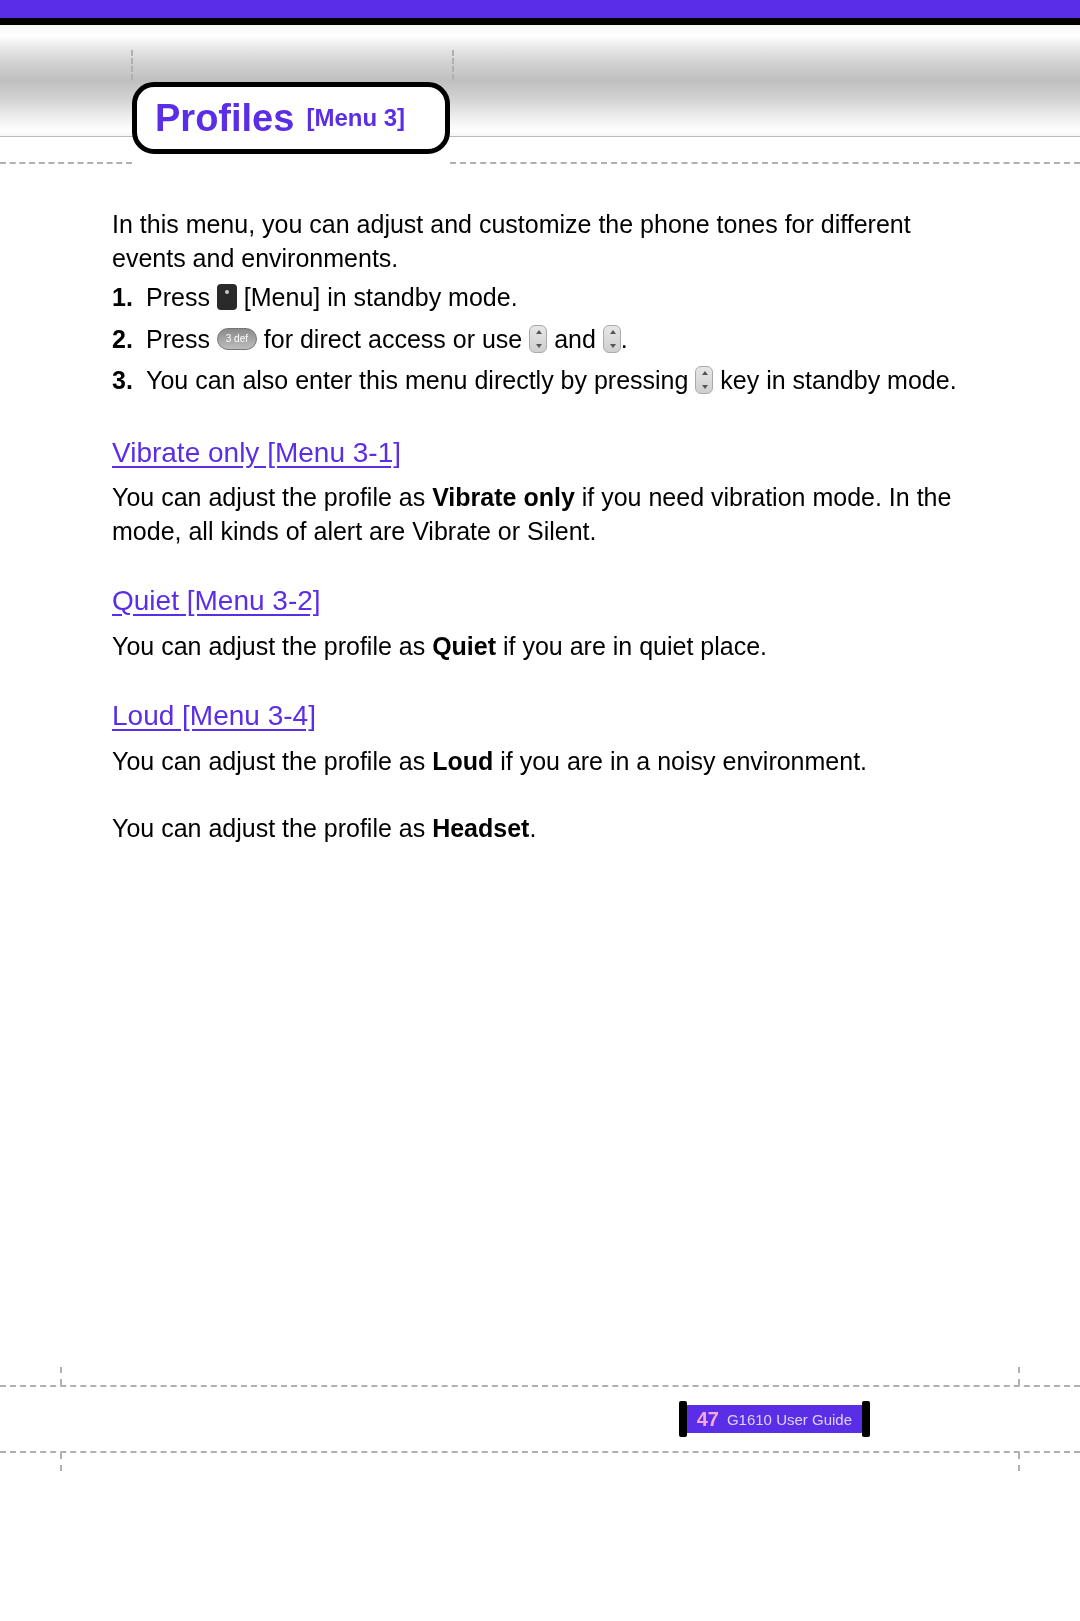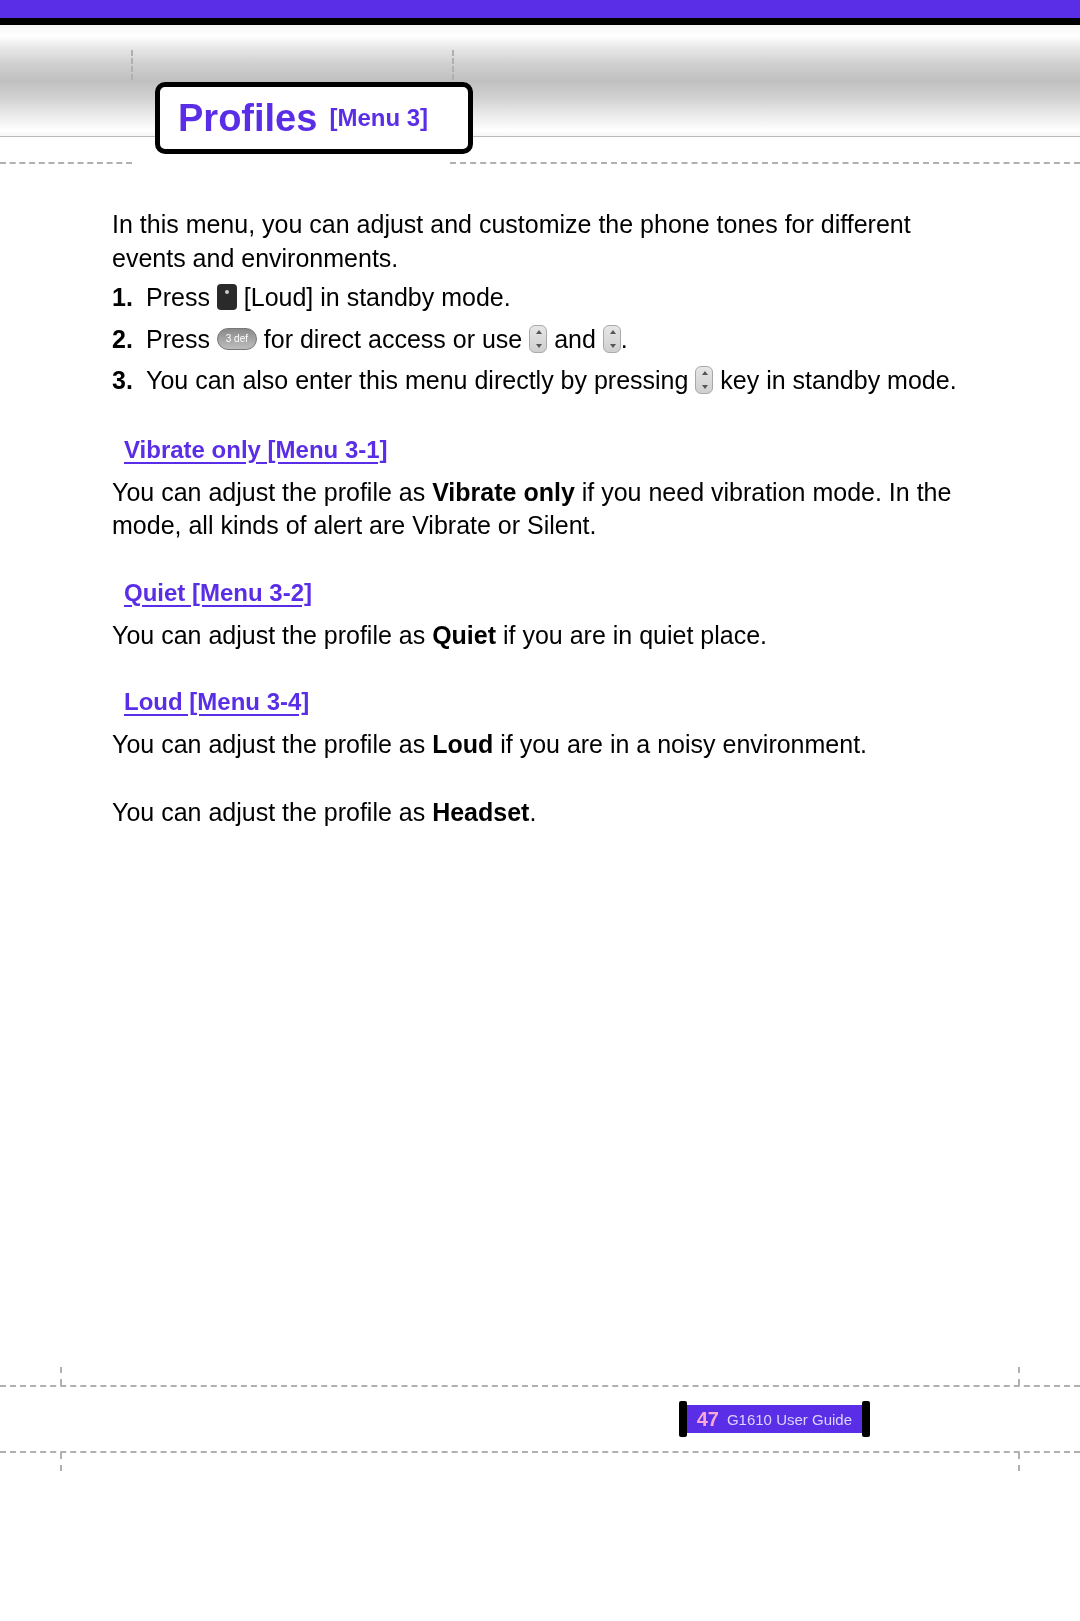--- a/index.html
+++ b/index.html
@@ -33,26 +33,25 @@
   }
 
   .title-box {
     position: absolute;
     left: 132px;
     top: 82px;
     width: 318px;
     height: 72px;
     background: #fff;
     border: 5px solid #000;
-    border-radius: 10px;
+    border-radius: 22px;
     display: flex;
     align-items: center;
     padding-left: 18px;
     z-index: 5;
-    margin-left: 23px;
   }
   .title-main {
     color: #5a2ee6;
     font-weight: bold;
     font-size: 38px;
     margin-right: 12px;
   }
   .title-sub {
     color: #5a2ee6;
     font-weight: bold;
@@ -151,26 +150,25 @@
     width: 0; height: 0;
     border-left: 3px solid transparent;
     border-right: 3px solid transparent;
   }
   .key-nav::before { top: 4px; border-bottom: 4px solid #555; }
   .key-nav::after { bottom: 4px; border-top: 4px solid #555; }
 
   .section { margin-bottom: 34px; }
   .section h2 {
     color: #5a2ee6;
-    font-size: 24px;
-    font-weight: bold;
+    font-size: 28px;
+    font-weight: normal;
     text-decoration: underline;
     text-underline-offset: 4px;
     margin-bottom: 10px;
-    margin-left: 12px;
   }
   .section p { font-size: 25px; }
   .bold { font-weight: bold; }
 
   
   .footer-dash {
     position: absolute;
     left: 0; right: 0;
     bottom: 168px;
     height: 68px;
@@ -239,21 +237,21 @@
   <span class="title-sub">[Menu 3]</span>
 </div>
 
 <div class="content">
   <p class="intro">In this menu, you can adjust and customize the phone tones for different events and environments.</p>
 
   <ol class="steps">
     <li>
       <span class="num">1.</span>
       <span class="body">
-        <span>Press </span><span class="key-icon key-menu"></span><span> [Loud] in standby mode.</span>
+        <span>Press </span><span class="key-icon key-menu"></span><span> [Menu] in standby mode.</span>
       </span>
     </li>
     <li>
       <span class="num">2.</span>
       <span class="body">
         <span>Press</span>
         <span class="key-icon key-pill">3 def</span><span> for direct access or use </span><span class="key-icon key-nav"></span><span> and </span><span class="key-icon key-nav"></span><span>.</span>
       </span>
     </li>
     <li>

